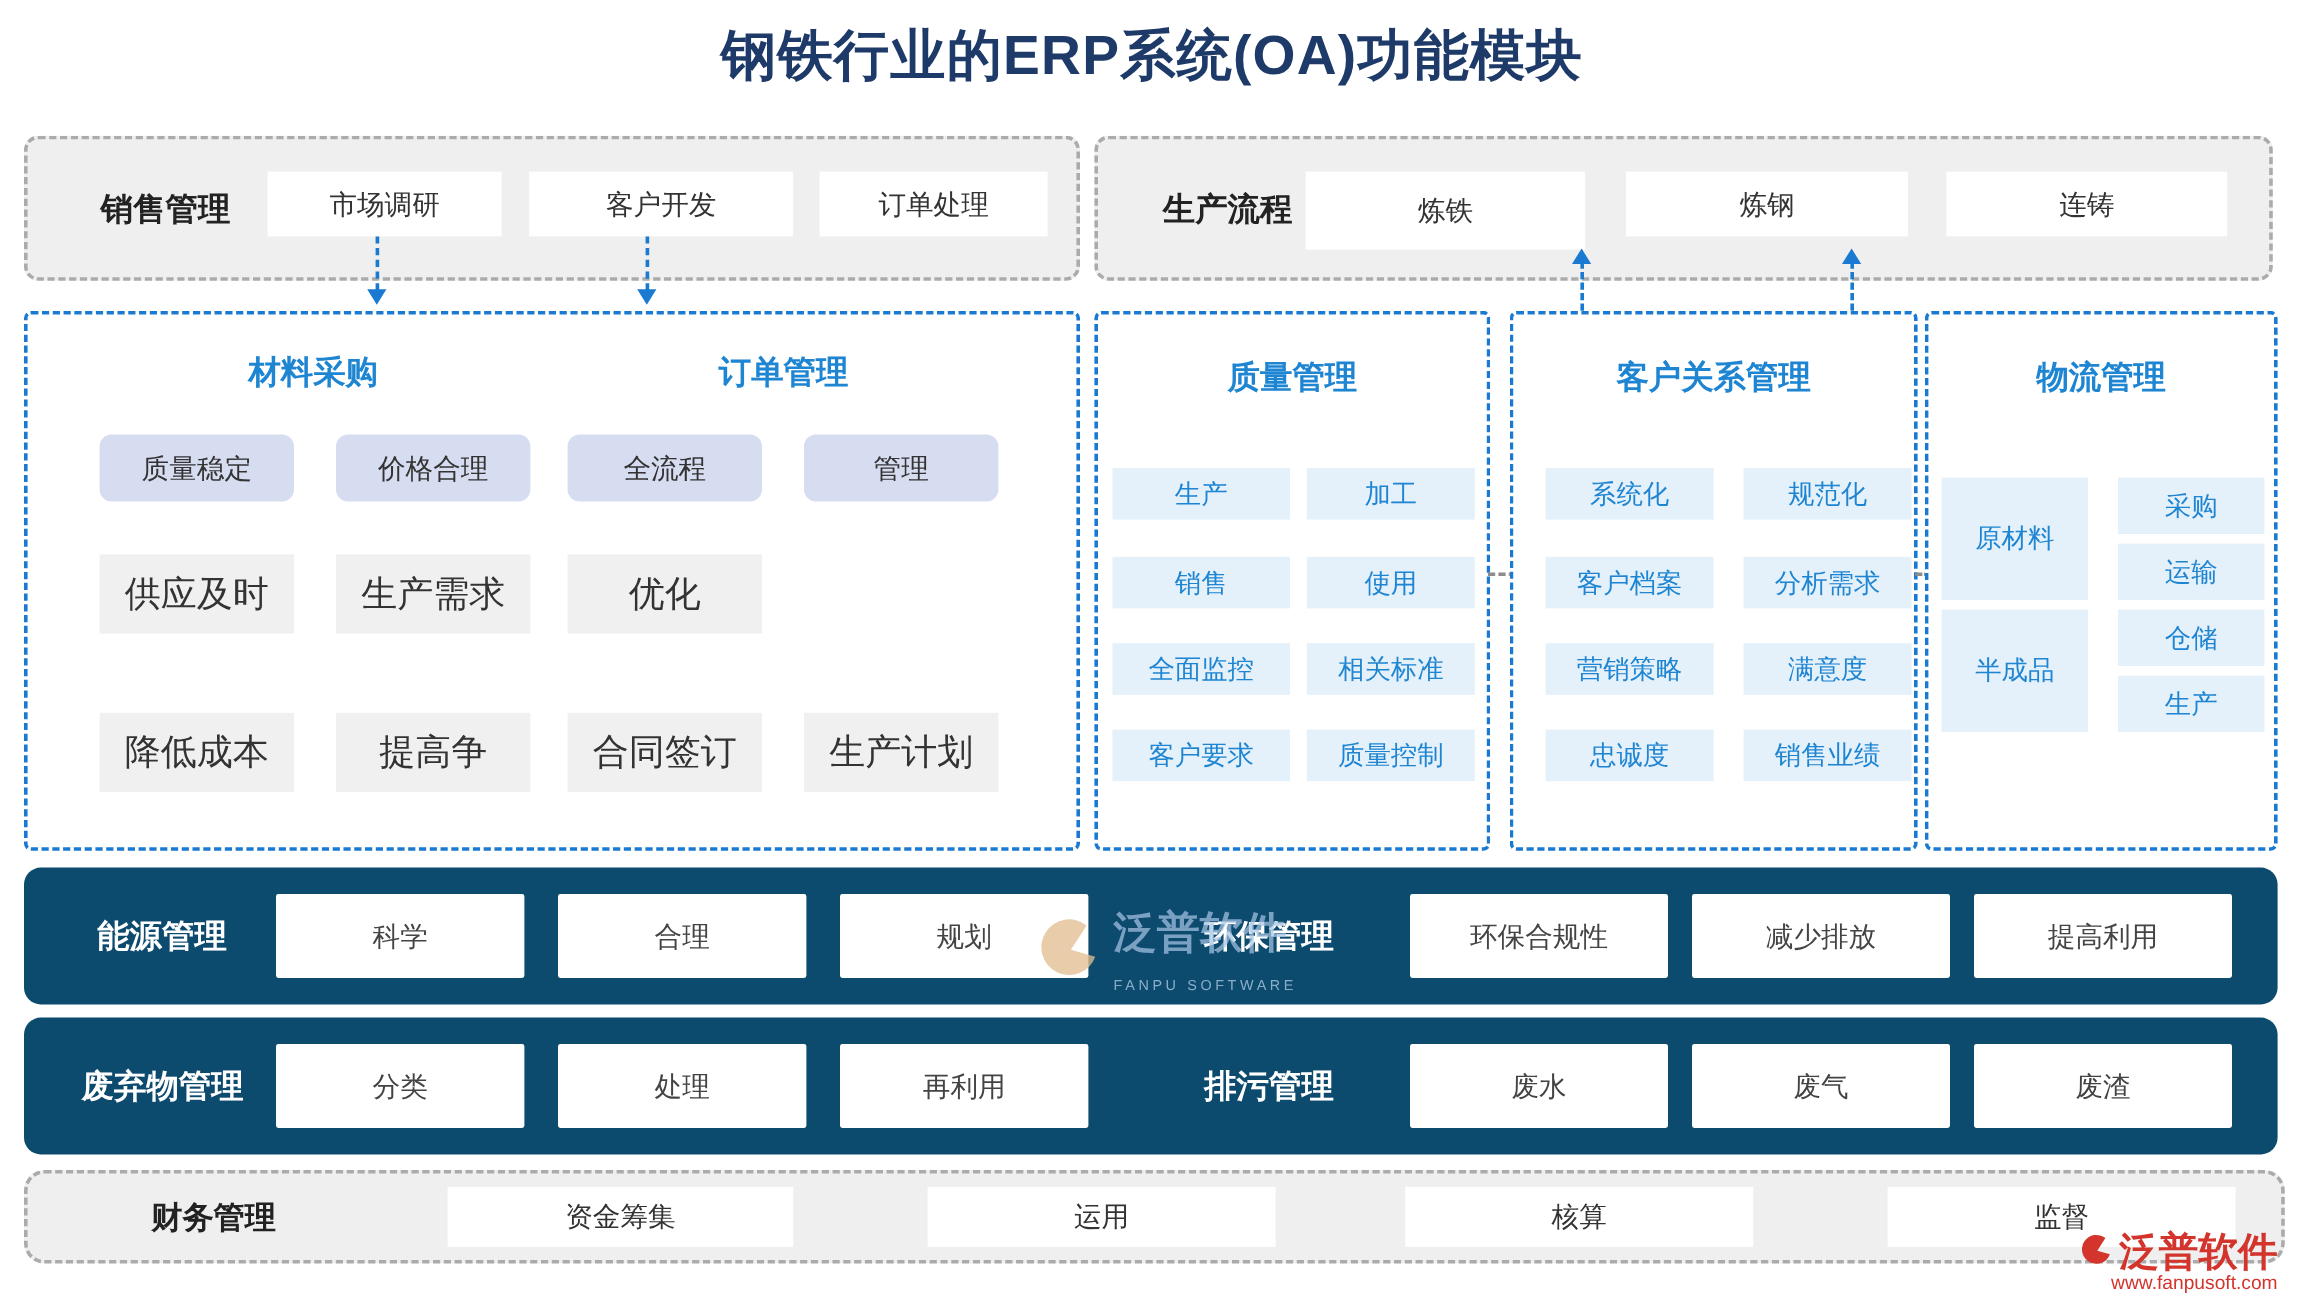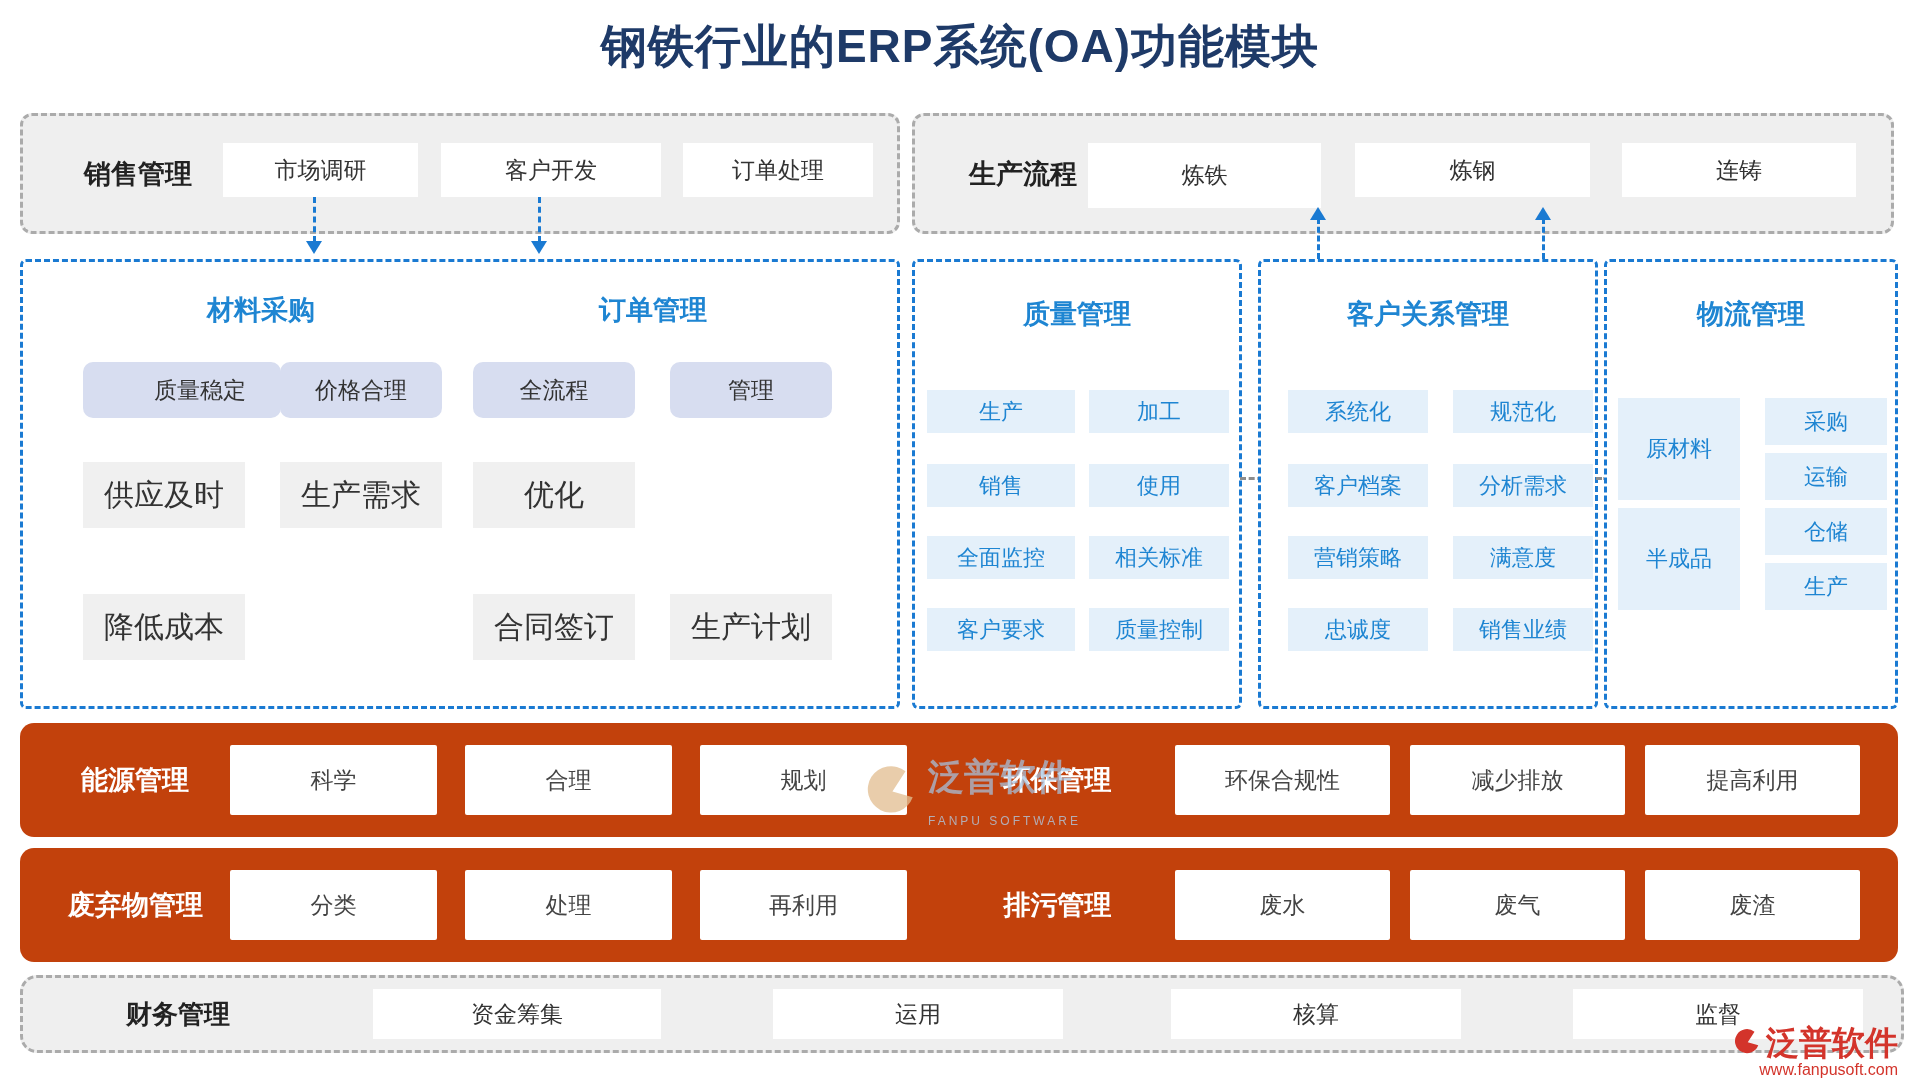--- a/index.html
+++ b/index.html
@@ -19,21 +19,21 @@
   .sec-blue{position:absolute;background:#fff;border:3px dashed #1A7AD2;border-radius:6px;}
   .blue-title{position:absolute;left:0;width:100%;text-align:center;font-size:27px;font-weight:bold;color:#1E85D2;}
   .pbox{position:absolute;background:#D7DDF0;border-radius:10px;display:flex;align-items:center;justify-content:center;
         font-size:23px;color:#333;}
   .gbox{position:absolute;background:#F0F0F0;display:flex;align-items:center;justify-content:center;
         font-size:30px;color:#333;}
   .lbox{position:absolute;background:#E4F0FA;display:flex;align-items:center;justify-content:center;
         font-size:22px;color:#1E85D2;}
 
   
-  .bar{position:absolute;left:20px;width:1878px;height:114px;background:#c2410c;border-radius:14px;}
+  .bar{position:absolute;left:20px;width:1878px;height:114px;background:#0c4a6e;border-radius:14px;}
   .bar-label{position:absolute;top:0;height:100%;display:flex;align-items:center;justify-content:center;
              color:#fff;font-size:27px;font-weight:bold;}
   .barbox{position:absolute;top:22px;height:70px;background:#fff;border-radius:2px;
           display:flex;align-items:center;justify-content:center;font-size:23px;color:#444;}
 
   
   .arr-v{position:absolute;width:16px;}
   .arr-v .line{position:absolute;left:7px;width:0;border-left:3px dashed #1A7AD2;}
   .arr-v .head-down{position:absolute;left:0;width:0;height:0;border-left:8px solid transparent;
                     border-right:8px solid transparent;border-top:13px solid #1A7AD2;}
@@ -90,30 +90,31 @@
   </div>
   <div class="arr-v" style="left:1535px;top:207px;height:52px;">
     <div class="head-up"></div>
       <div class="line" style="top:11px;height:41px;"></div>
   </div>
 
   <div class="sec-blue" style="left:20px;top:259px;width:874px;height:444px;">
     <div class="blue-title" style="left:88px;top:30px;width:300px;">材料采购</div>
     <div class="blue-title" style="left:480px;top:30px;width:300px;">订单管理</div>
 
-    <div class="pbox" style="left:60px;top:100px;width:162px;height:56px;padding-left:36px;">质量稳定</div>
+    <div class="pbox" style="left:60px;top:100px;width:162px;height:56px;">质量稳定</div>
     <div class="pbox" style="left:257px;top:100px;width:162px;height:56px;">价格合理</div>
     <div class="pbox" style="left:450px;top:100px;width:162px;height:56px;">全流程</div>
     <div class="pbox" style="left:647px;top:100px;width:162px;height:56px;">管理</div>
 
     <div class="gbox" style="left:60px;top:200px;width:162px;height:66px;">供应及时</div>
     <div class="gbox" style="left:257px;top:200px;width:162px;height:66px;">生产需求</div>
     <div class="gbox" style="left:450px;top:200px;width:162px;height:66px;">优化</div>
 
     <div class="gbox" style="left:60px;top:332px;width:162px;height:66px;">降低成本</div>
+    <div class="gbox" style="left:257px;top:332px;width:162px;height:66px;">提高争</div>
     <div class="gbox" style="left:450px;top:332px;width:162px;height:66px;">合同签订</div>
     <div class="gbox" style="left:647px;top:332px;width:162px;height:66px;">生产计划</div>
   </div>
 
   <div class="sec-blue" style="left:912px;top:259px;width:324px;height:444px;">
     <div class="blue-title" style="top:34px;">质量管理</div>
     <div class="lbox" style="left:12px;top:128px;width:148px;height:43px;">生产</div>
     <div class="lbox" style="left:174px;top:128px;width:140px;height:43px;">加工</div>
     <div class="lbox" style="left:12px;top:202px;width:148px;height:43px;">销售</div>
     <div class="lbox" style="left:174px;top:202px;width:140px;height:43px;">使用</div>

